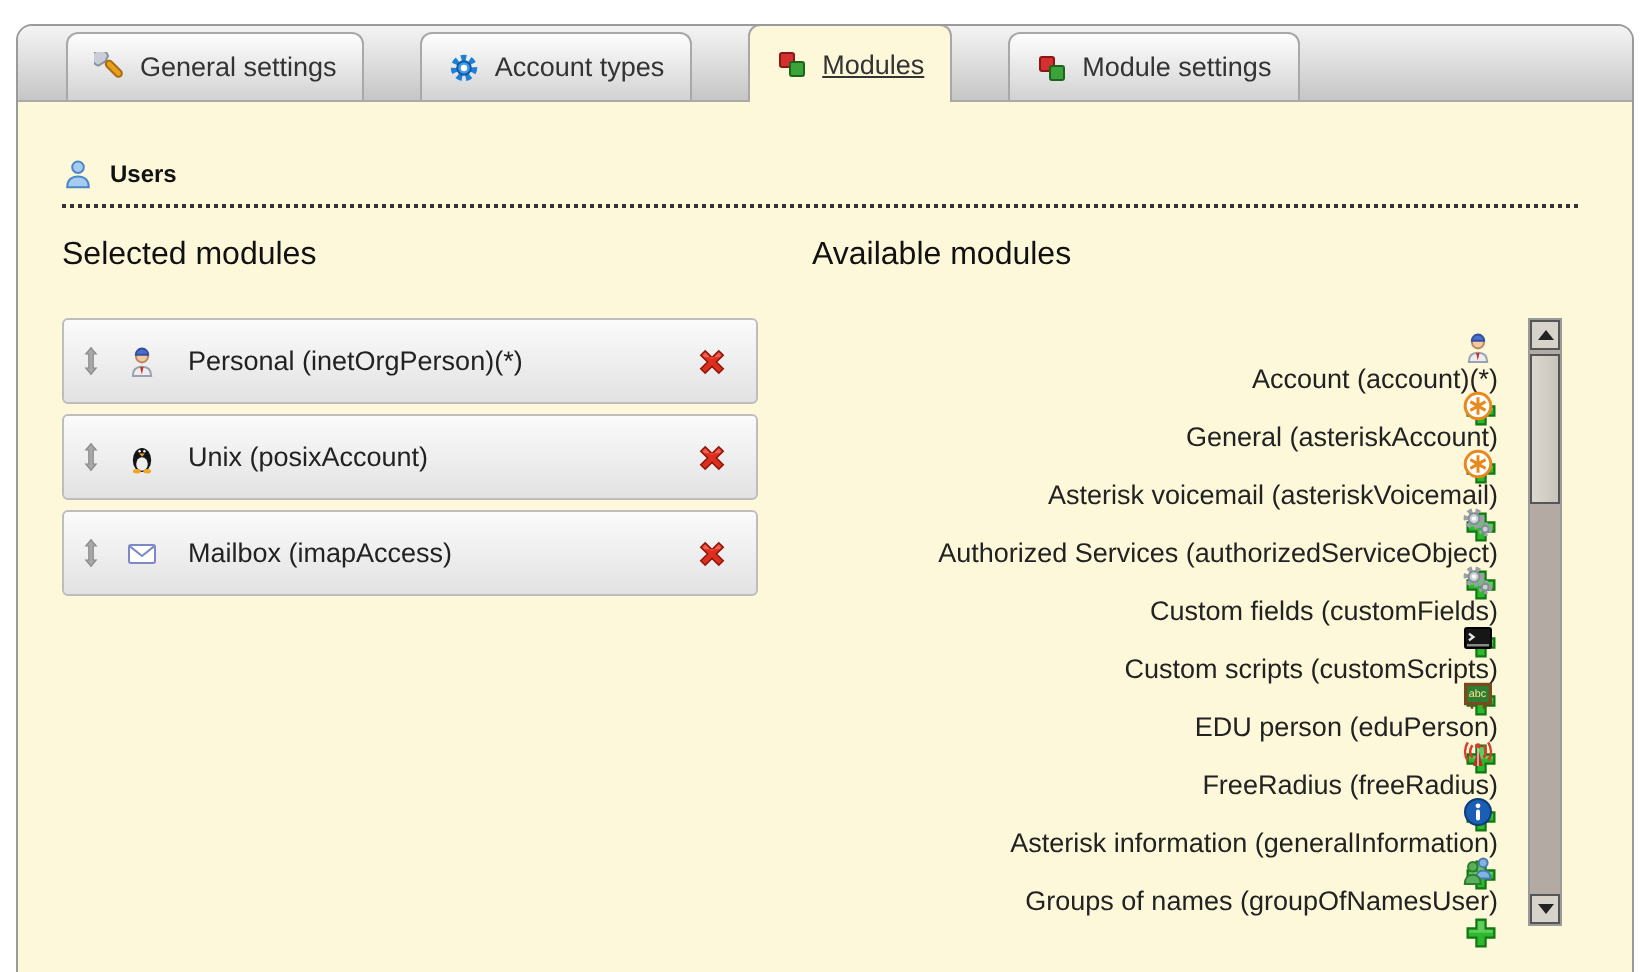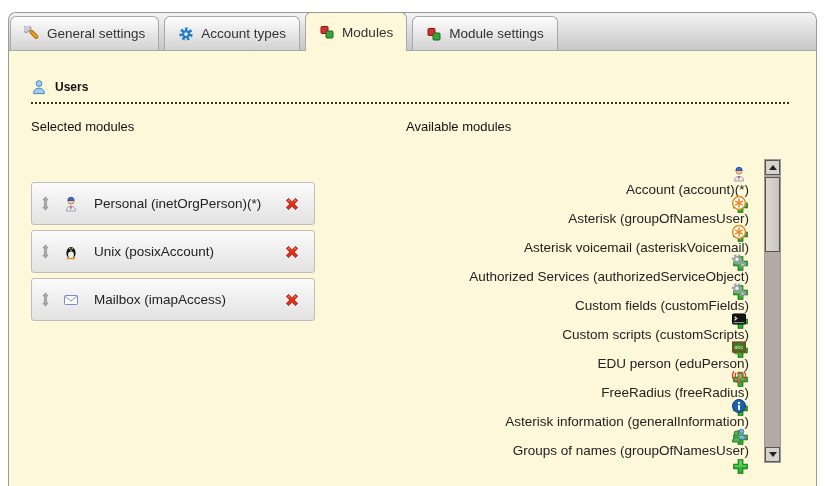--- a/index.html
+++ b/index.html
@@ -10,34 +10,34 @@
     border:1px solid #9a9a9a; border-bottom:none; border-radius:8px 8px 0 0;
     background:var(--panel-bg,#fdf8d9); overflow:hidden; }
 
   .tabbar { height:38px; background:linear-gradient(var(--strip-start,#f4f4f4),var(--strip-end,#c6c6c6));
     border-bottom:1px solid #aaa; border-radius:7px 7px 0 0;
     display:flex; align-items:flex-end; padding-left:1px; position:relative; }
 
   .tab { display:flex; align-items:center; gap:7px; height:34px; padding:0 13px;
     margin-right:5px; background:linear-gradient(#fefefe,#d2d2d2);
     border:1px solid #a8a8a8; border-bottom:none; border-radius:6px 6px 0 0;
-    font-size:13.5px; color:#333; cursor:pointer; position:relative; white-space:nowrap; }
-  .tab.active { background:var(--panel-bg,#fdf8d9); height:39px; margin-bottom:-1px; z-index:3; }
+    font-size:13.5px; color:#333; cursor:pointer; position:relative; white-space:nowrap;margin-left:23px; }
+  .tab.active { background:var(--panel-bg,#fdf8d9); height:39px; margin-bottom:-1px; z-index:3;text-decoration:underline; }
 
   .content { position:relative; height:435px; }
 
   .users-header { position:absolute; left:22px; top:28px; width:758px;
     display:flex; align-items:center; gap:8px; padding-bottom:7px;
     border-bottom:2px dotted #333; font-size:12px; font-weight:bold; color:#111; }
 
-  .col-heading { position:absolute; top:68px; font-size:13px; color:#111; }
+  .col-heading { position:absolute; top:68px; font-size:16px; color:#111; }
   .col-heading.selected { left:22px; }
   .col-heading.available { left:397px; }
 
-  .selected-list { position:absolute; left:22px; top:108px; width:284px;margin-top:23px; }
+  .selected-list { position:absolute; left:22px; top:108px; width:348px; }
   .sel-row { height:43px; margin-bottom:5px; display:flex; align-items:center;
     background:linear-gradient(#fbfbfb,#e2e2e2); border:1px solid #bdbdbd;
     border-radius:3px; cursor:move; }
   .drag-handle { margin-left:8px; width:11px; height:15px; }
   .sel-icon { margin-left:12px; width:18px; height:16px; }
   .sel-label { margin-left:13px; flex:1; font-size:13.5px; color:#222; }
   .del-btn { margin-right:13px; width:18px; height:18px; cursor:pointer; border:none; background:none; }
 
   .available-list { position:absolute; left:397px; top:115px; width:343px; }
   .avail-row { height:29px; display:flex; align-items:flex-end;flex-direction:column; }
@@ -213,21 +213,21 @@
           </button>
   </div>
 
   <div class="avail-row">
     <span class="avail-icon icon16 mod-icon">
             <svg width="16" height="16" viewBox="0 0 16 16">
               <circle cx="8" cy="8" r="6.4" fill="#fff" stroke="#e8891e" stroke-width="1.5"></circle>
               <path d="M8 3.6v8.8M4.2 5.8l7.6 4.4M11.8 5.8L4.2 10.2" stroke="#e8891e" stroke-width="1.5"></path>
             </svg>
           </span>
-    <span class="avail-label mod-label">Asterisk (groupOfNamesUser)</span>
+    <span class="avail-label mod-label">General (asteriskAccount)</span>
     <button class="add-btn">
             <svg width="17" height="17" viewBox="0 0 17 17">
               <path d="M6.2 1.8h4.6v4.4h4.4v4.6h-4.4v4.4H6.2v-4.4H1.8V6.2h4.4z" fill="#2eb82e" stroke="#137613" stroke-width="1.1"></path>
               <path d="M6.9 2.6h3.2v4.4h4.2v1.4H2.7V7h4.2z" fill="#6fd46f" opacity=".75"></path>
             </svg>
           </button>
   </div>
 
   <div class="avail-row">
     <span class="avail-icon icon16 mod-icon">

